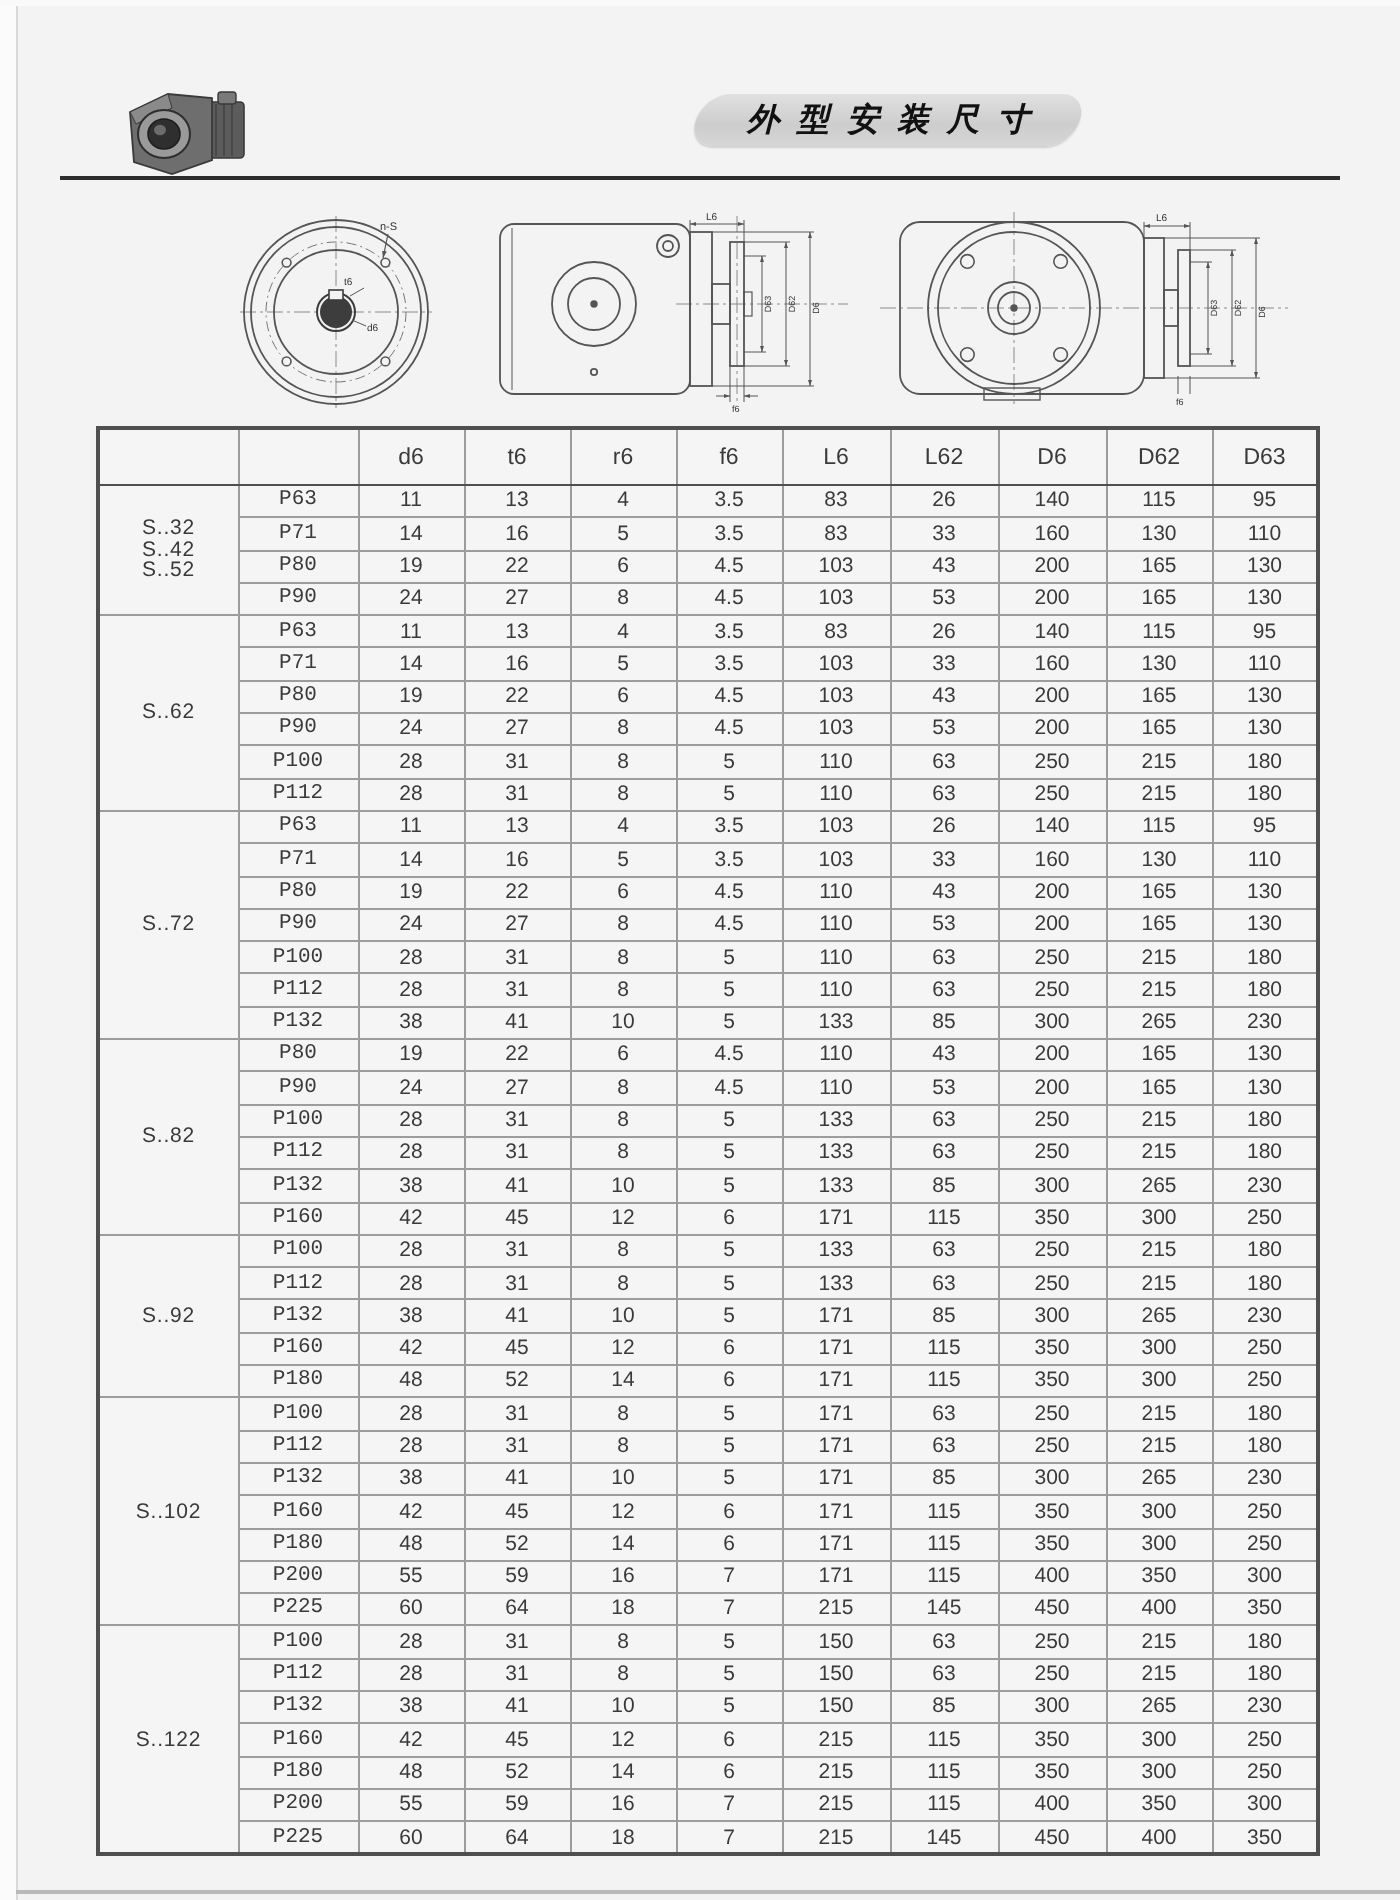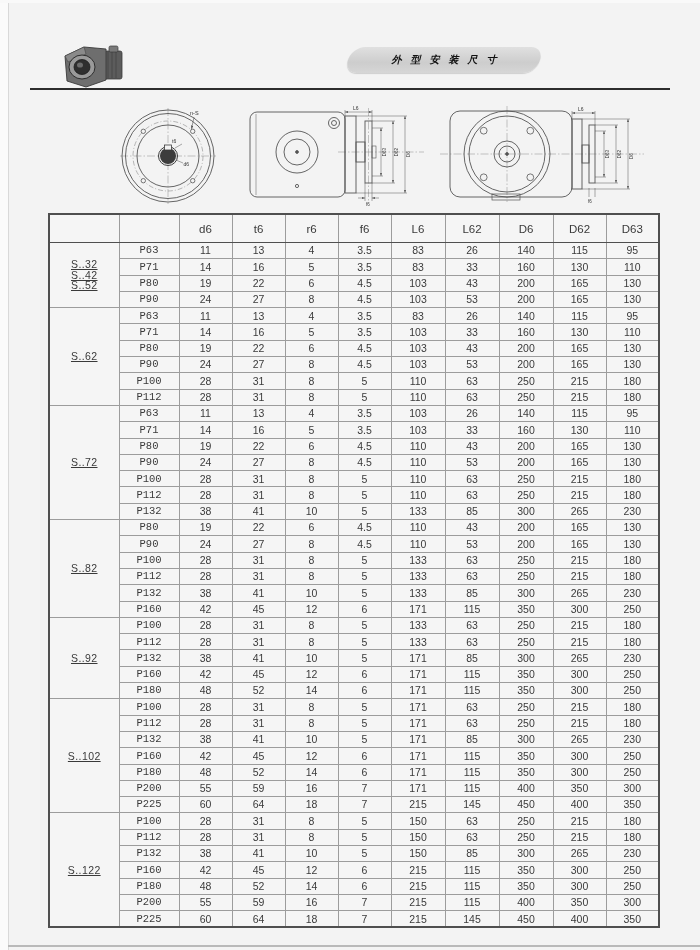--- a/index.html
+++ b/index.html
@@ -11,40 +11,40 @@
 
   
   .motor-photo{position:absolute;left:56px;top:40px;}
   .ribbon{position:absolute;left:348px;top:47px;width:192px;height:26px;}
   .ribbon-bg{position:absolute;left:0;top:0;width:100%;height:100%;
              transform:skewX(-18deg);border-radius:13px;
              background:linear-gradient(180deg,#e0e0e0 0%,#cdcdcd 60%,#d6d6d6 100%);
              box-shadow:0 1px 1px rgba(0,0,0,0.15);}
   .ribbon-text{position:absolute;left:0;top:0;width:100%;height:100%;
                display:flex;align-items:center;justify-content:center;
-               font-size:10px;font-style:italic;font-weight:bold;letter-spacing:9px;
+               font-size:16px;font-style:italic;font-weight:bold;letter-spacing:9px;
                color:#111;padding-left:9px;box-sizing:border-box;white-space:nowrap;}
   .header-rule{position:absolute;left:30px;top:88px;width:640px;height:2px;background:#2c2c2c;}
 
   
   .drawing{position:absolute;}
   .d1{left:112px;top:106px;}
   .d2{left:242px;top:102px;}
   .d3{left:432px;top:104px;}
 
   
   .tbl-wrap{position:absolute;left:48px;top:213px;}
   table.dims{border-collapse:collapse;table-layout:fixed;width:610px;background:#f5f5f5;
              border:2px solid #4f4f4f;}
   table.dims th, table.dims td{border:1px solid #9c9c9c;text-align:center;vertical-align:middle;
              font-weight:normal;overflow:hidden;padding:0;}
   table.dims th{height:27px;font-size:11.5px;color:#3a3a3a;border-bottom:1.5px solid #4f4f4f;}
   table.dims td{height:15.3px;font-size:10.5px;color:#3a3a3a;line-height:1;}
   table.dims tr.group-start td{border-top:1.5px solid #4f4f4f;}
-  td.group-cell{font-size:12px;letter-spacing:0.4px;line-height:1.5;text-decoration:underline;}
+  td.group-cell{font-size:12px;letter-spacing:0.4px;line-height:1.5;}
   td.size-cell{font-size:10.5px;font-family:Liberation Mono, monospace;}
 </style>
 </head>
 <body>
 
 <div class="page">
   <div class="left-strip"></div>
   <div class="top-strip"></div>
 
   <svg class="motor-photo" width="74" height="52" viewBox="0 0 74 52">

